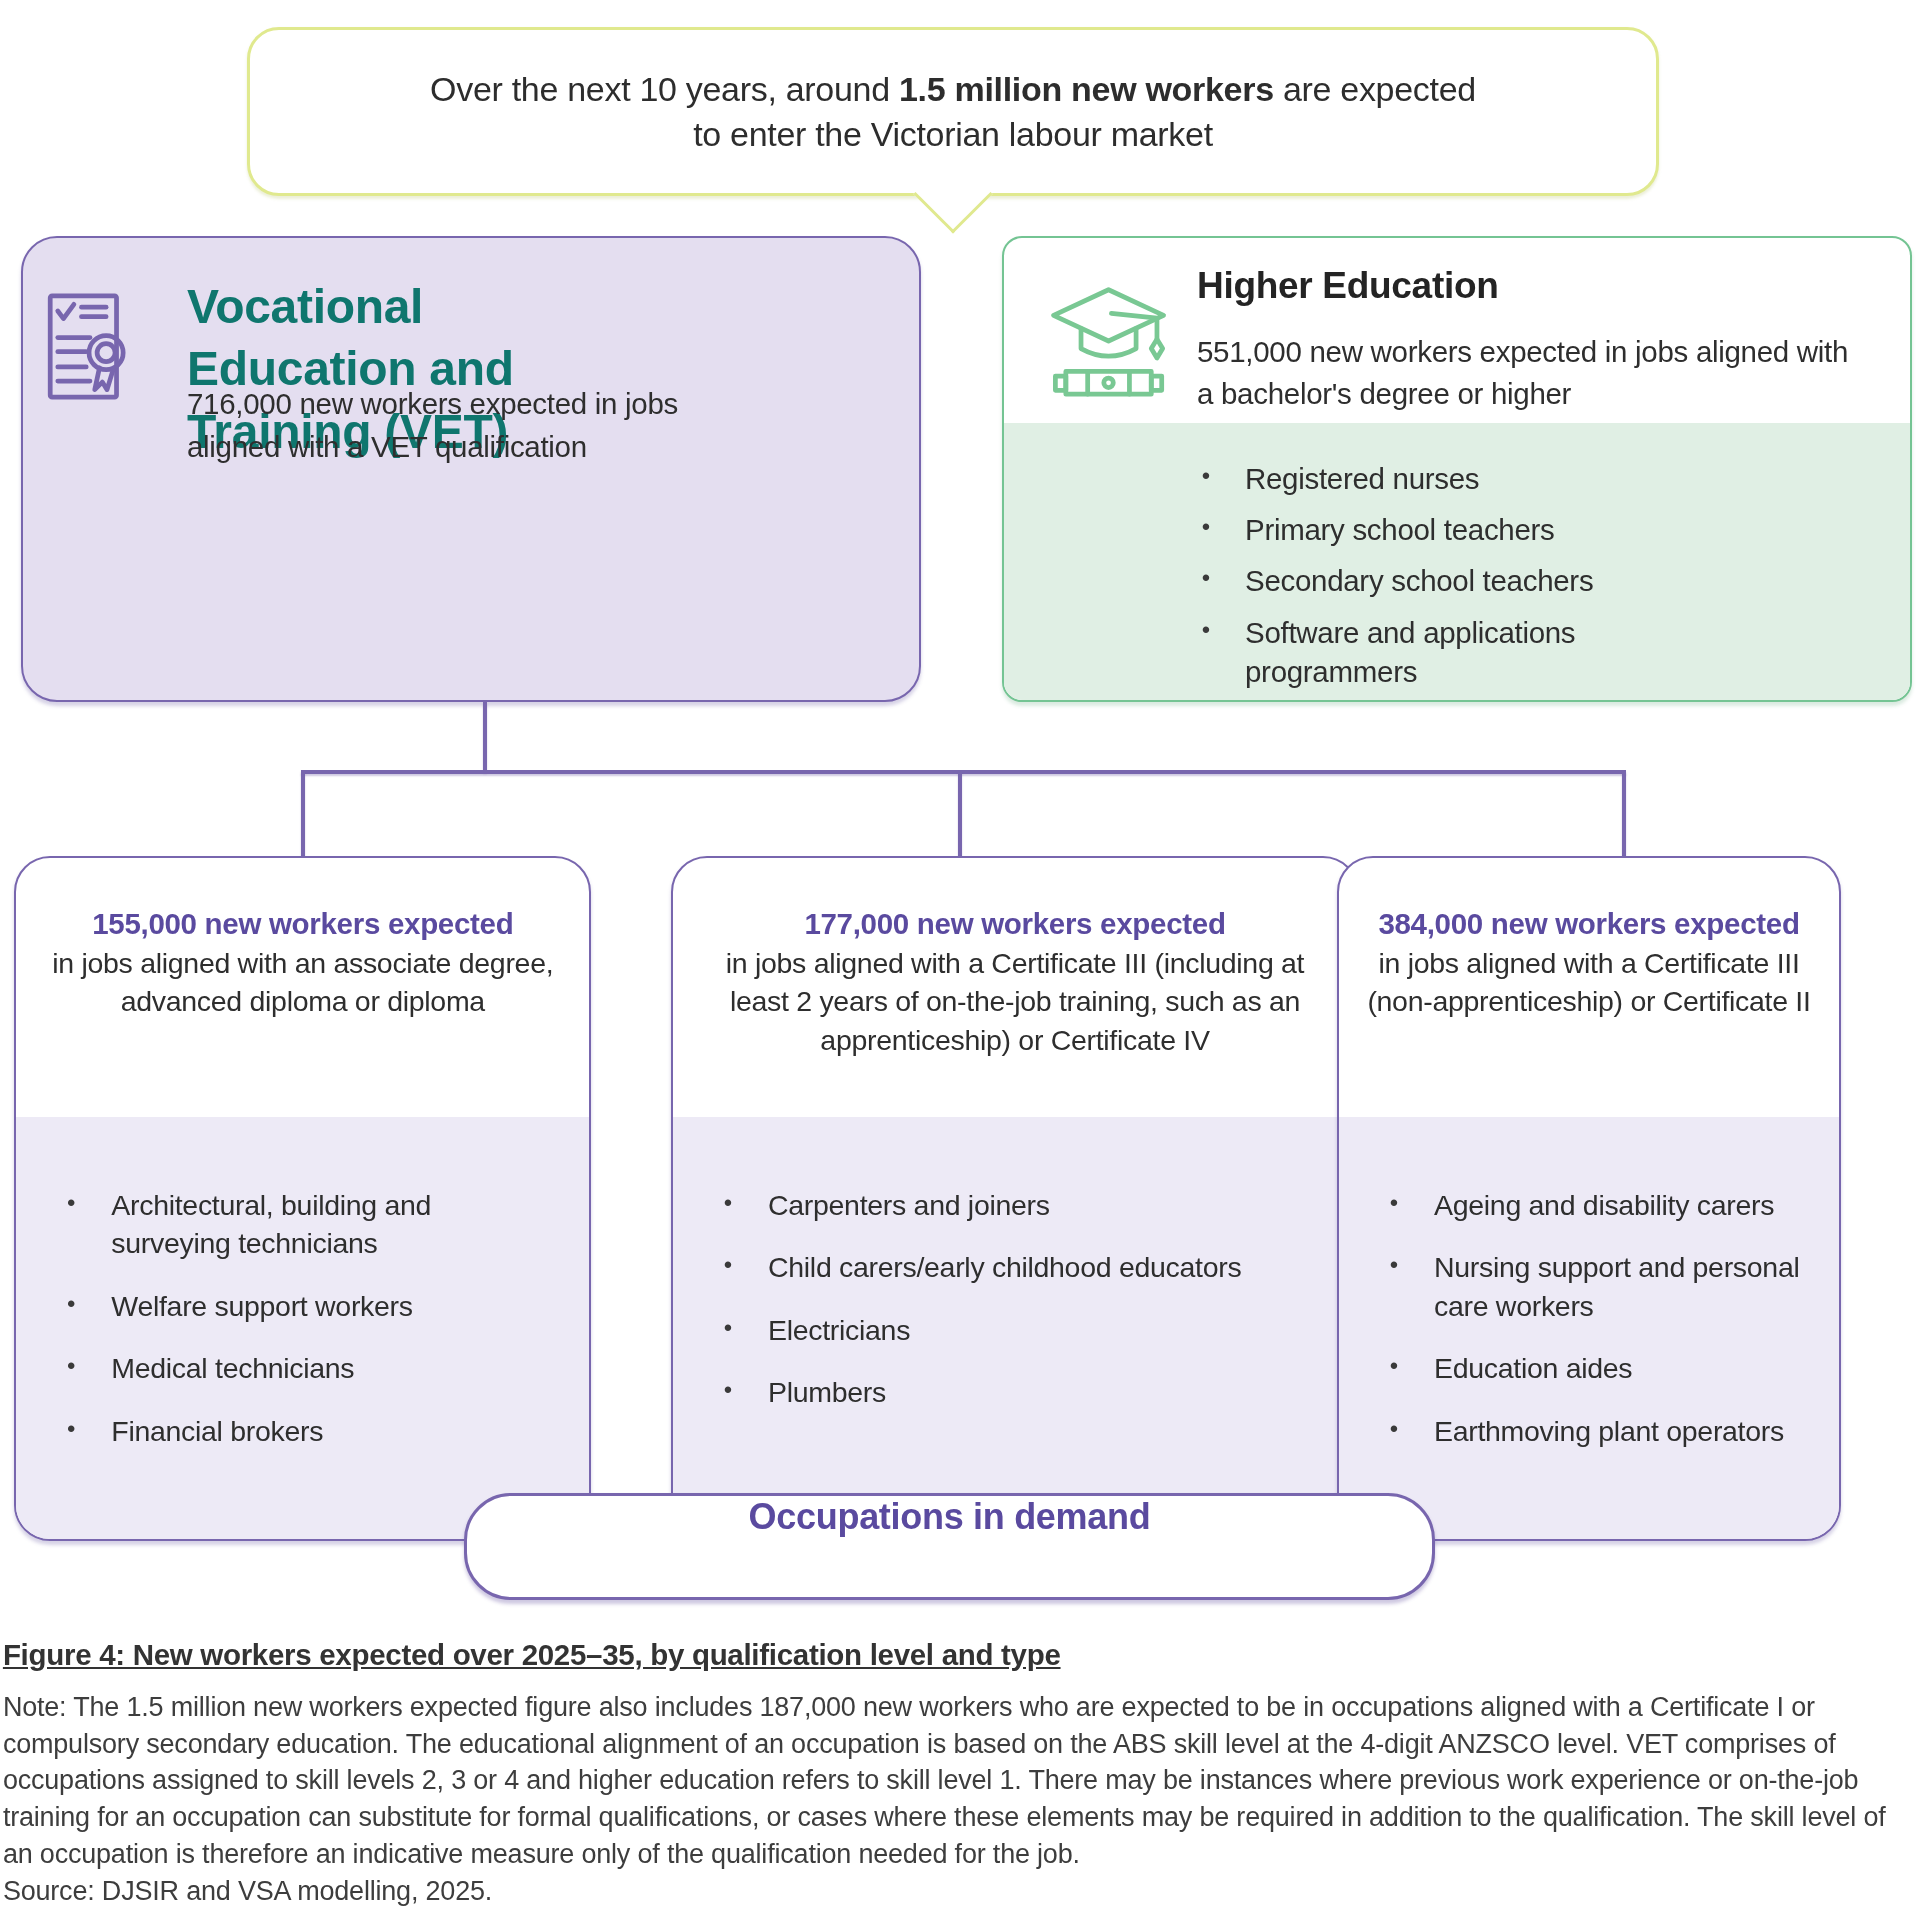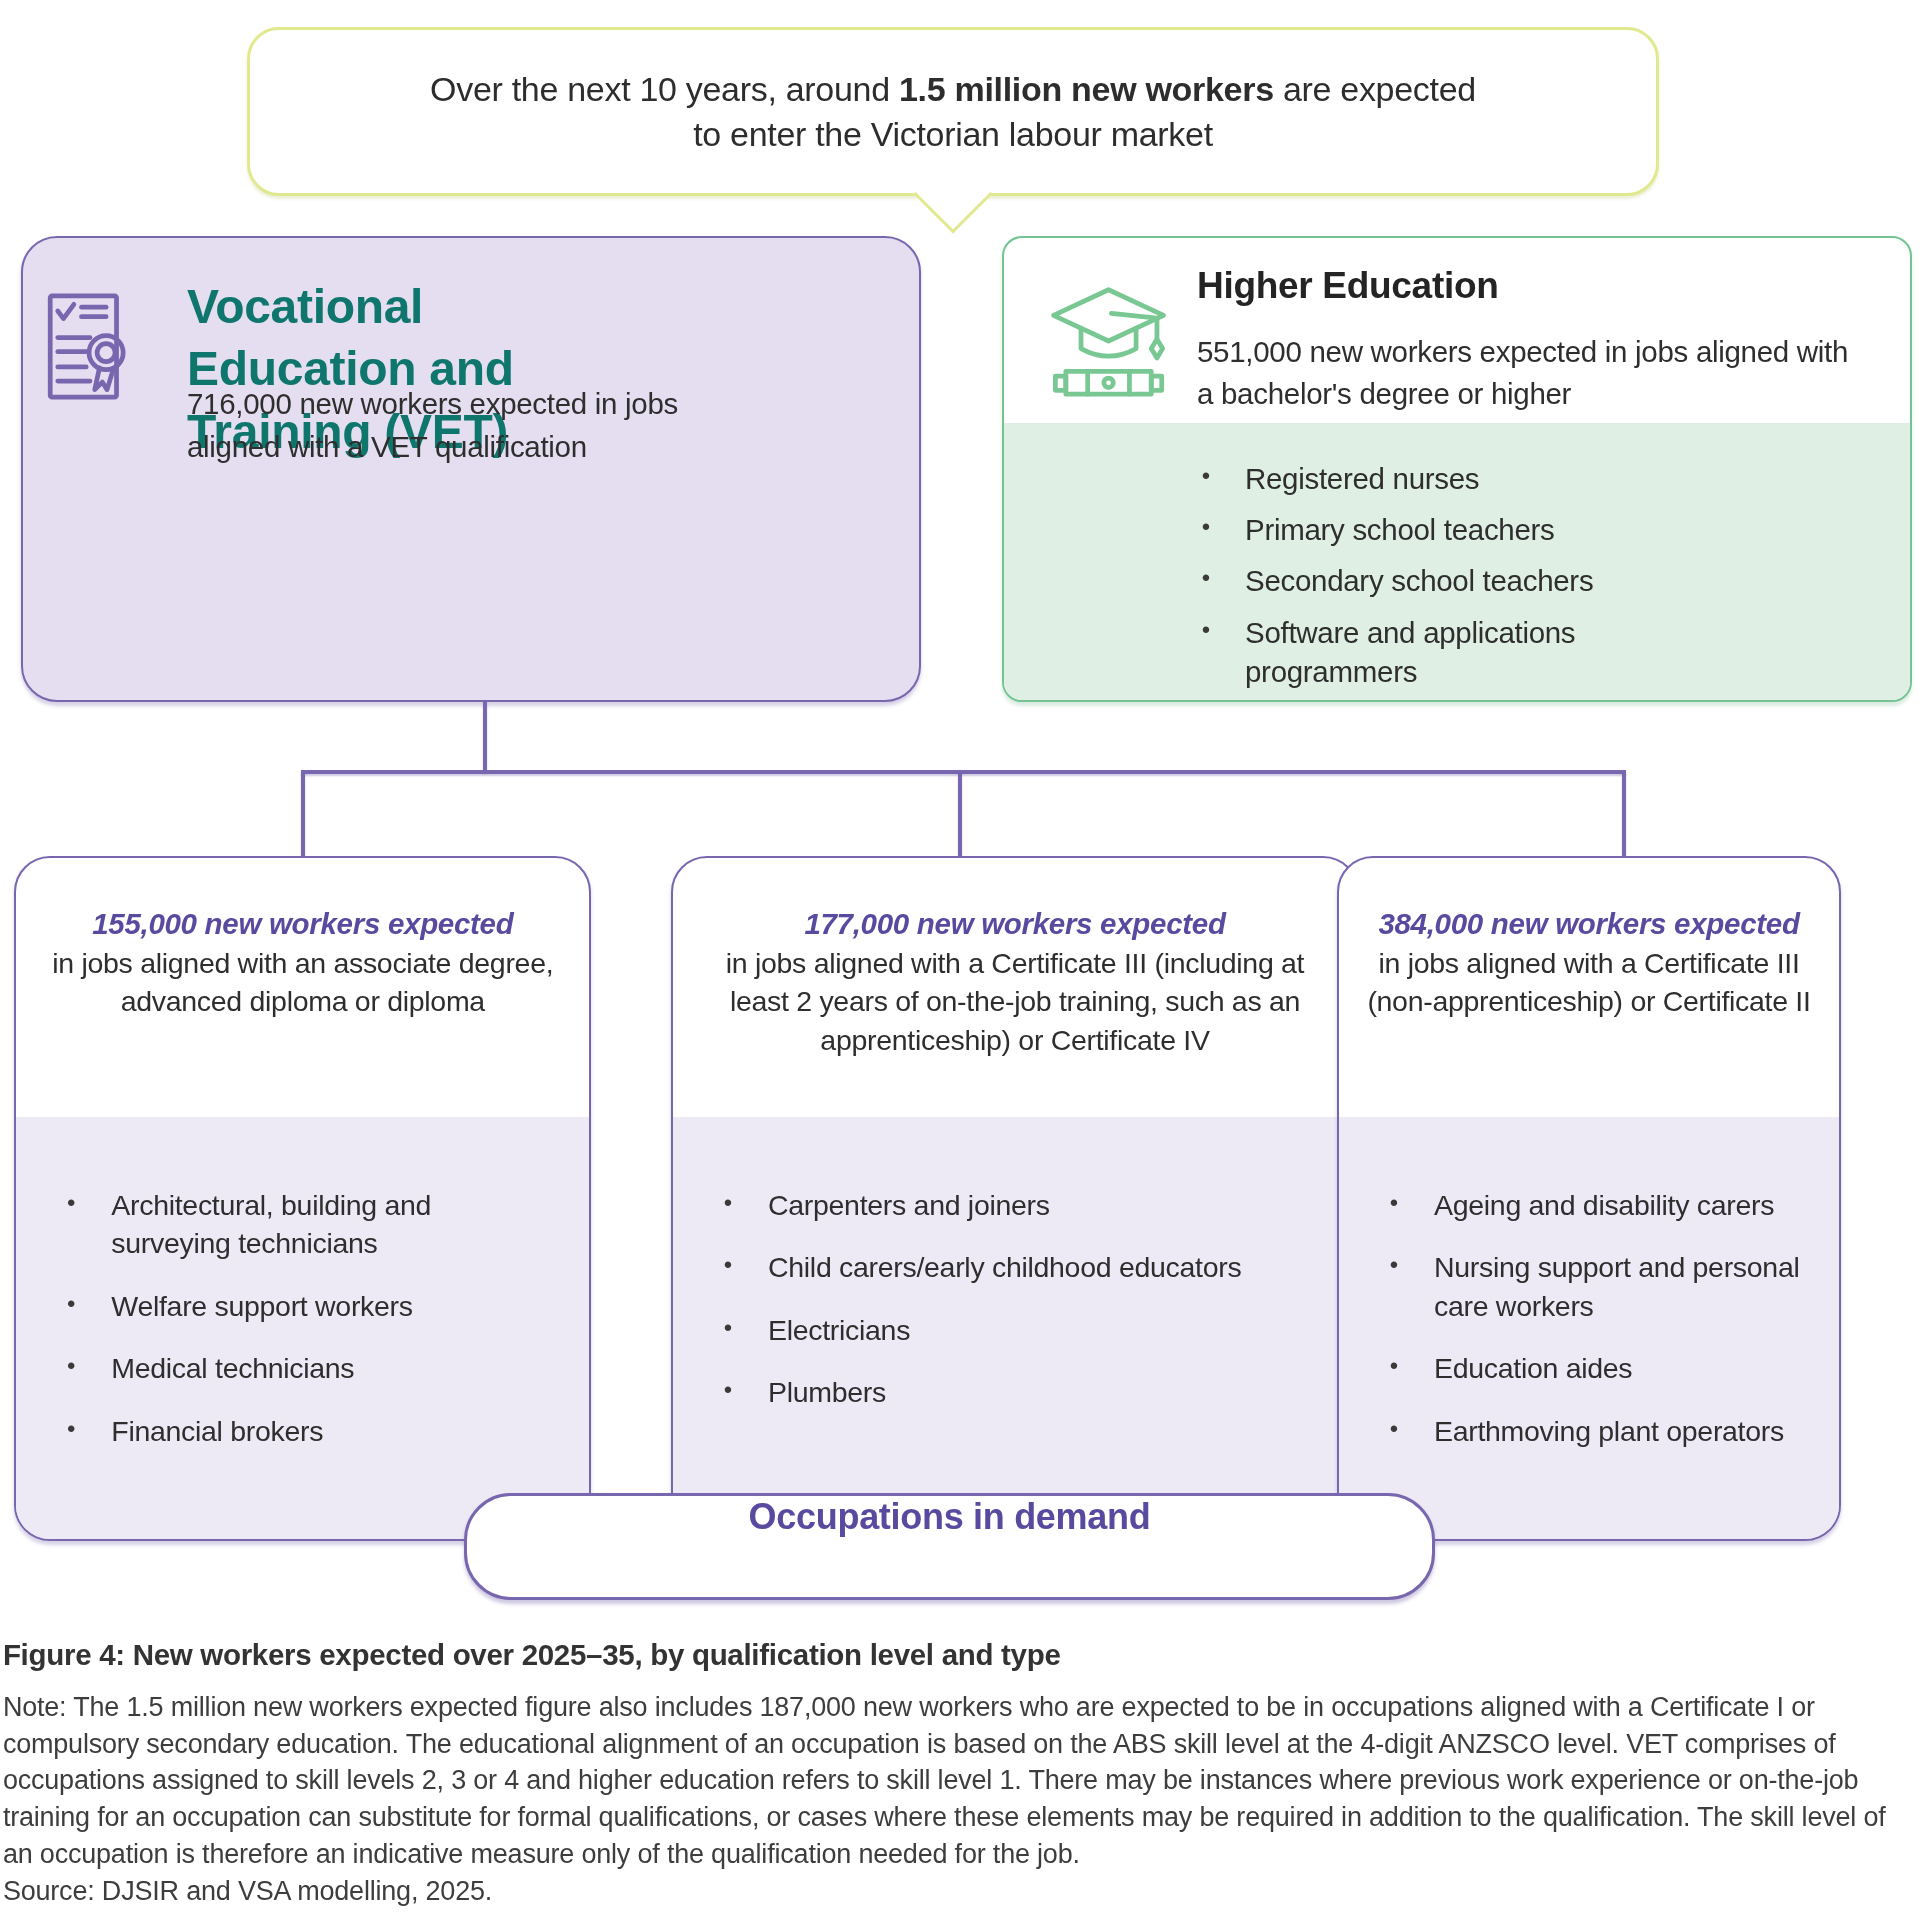--- a/index.html
+++ b/index.html
@@ -74,38 +74,38 @@
     box-shadow:0 3.8px 3.8px rgba(93,74,156,0.25);
   }
   .qbox1 { left:14.3px;   width:577px; }
   .qbox2 { left:671px;  width:688px; }
   .qbox3 { left:1337px; width:504px; }
   .qbox-list-bg { position:absolute; left:0; right:0; top:259px; bottom:0; background:#edeaf6; }
   .qbox-head {
     position:relative; margin:46px 25px 0; text-align:center;
     font-size:28.5px; line-height:1.35; color:#2e2e2e; letter-spacing:-0.3px;
   }
-  .qbox-count { display:block; color:#5a4a9f; font-weight:bold; font-size:29.5px;font-style:italic; }
+  .qbox-count { display:block; color:#5a4a9f; font-weight:bold; font-size:29.5px; }
   .qbox-list {
     position:absolute; top:320px; left:38px; right:28.5px; list-style:none;
     margin:8px; padding:0; font-size:28.5px; line-height:1.35; color:#2e2e2e; letter-spacing:-0.3px;
   }
   .qbox-list li { position:relative; padding-left:49px; margin-bottom:24px; }
   
   .pill {
     position:absolute; left:464px; top:1493px; width:971px; height:107px; box-sizing:border-box;
     background:#ffffff; border:3.8px solid #7866ae; border-radius:47px; z-index:10;
     display:flex; align-items:flex-start; justify-content:center;
     font-size:36px; font-weight:bold; color:#5a4a9f; letter-spacing:-0.3px;
     box-shadow:0 3.8px 3.8px rgba(93,74,156,0.3);
   }
   
   .figure-caption {
     position:absolute; left:2.9px; top:1638px; width:1912px;
-    font-size:29.5px; font-weight:bold; color:#333333; letter-spacing:-0.3px;
+    font-size:29.5px; font-weight:bold; color:#333333; letter-spacing:-0.3px;text-decoration:underline;
   }
   .note-text {
     position:absolute; left:2.9px; top:1689px; width:1910px;
     font-size:27px; line-height:1.36; color:#3d3d3d; letter-spacing:-0.2px;
   }
   .source-text {
     position:absolute; left:2.9px; top:1876px; width:1910px;
     font-size:27px; color:#3d3d3d; letter-spacing:-0.2px;
   }
   svg { display:block; }

